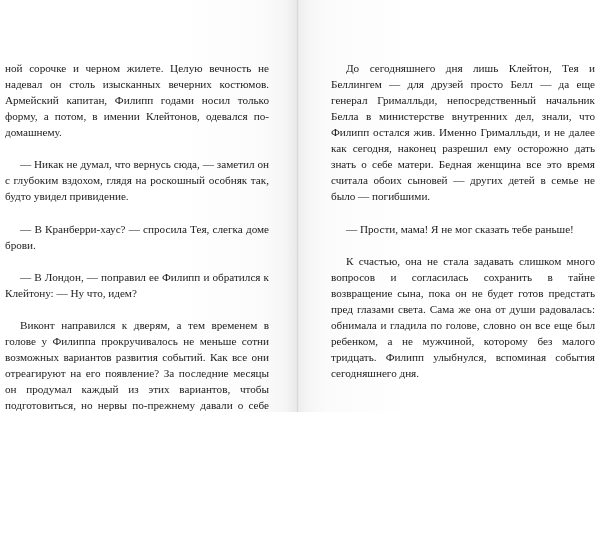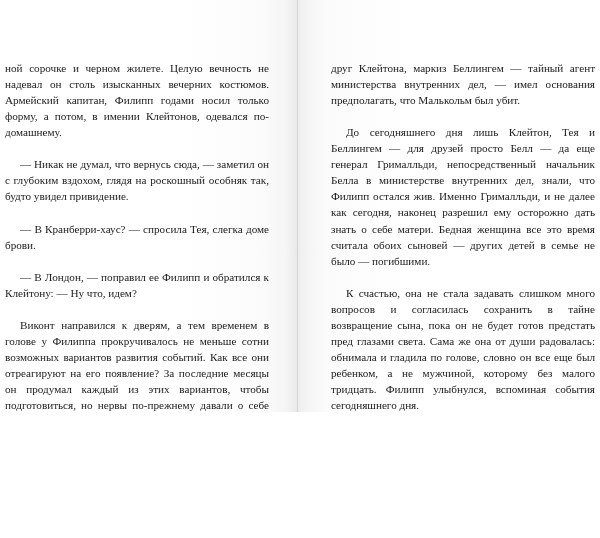--- a/index.html
+++ b/index.html
@@ -107,22 +107,22 @@
   <div class="textblock textblock-left">
     <p class="para">ной сорочке и черном жилете. Целую вечность не надевал он столь изысканных вечерних костюмов. Армейский капитан, Филипп годами носил только форму, а потом, в имении Клейтонов, одевался по-домашнему.</p>
     <p class="para indent">— Никак не думал, что вернусь сюда, — заметил он с глубоким вздохом, глядя на роскошный особняк так, будто увидел привидение.</p>
     <p class="para indent">— В Кранберри-хаус? — спросила Тея, слегка доме брови.</p>
     <p class="para indent">— В Лондон, — поправил ее Филипп и обратился к Клейтону: — Ну что, идем?</p>
     <p class="para indent">Виконт направился к дверям, а тем временем в голове у Филиппа прокручивалось не меньше сотни возможных вариантов развития событий. Как все они отреагируют на его появление? За последние месяцы он продумал каждый из этих вариантов, чтобы подготовиться, но нервы по-прежнему давали о себе знать. Нужно успокоиться! Его сегодняшний выход требовал полной собранности. Почти весь прошлый год он провел в поместье Клейтонов в Девоне, подальше от Лондона и светского общества, чтобы исцелиться физически и душевно. Сегодняшний выход планировался несколько месяцев. Пришло время вернуть себе законное место в обществе.</p>
     
   </div>
 
   <div class="textblock textblock-right">
-    <p class="para">друг Клейтона, маркиз Беллингем — тайный агент министерства внутренних дел, — имел основания предполагать, что Малькольм был убит.</p>
     <p class="para indent">До сегодняшнего дня лишь Клейтон, Тея и Беллингем — для друзей просто Белл — да еще генерал Грималльди, непосредственный начальник Белла в министерстве внутренних дел, знали, что Филипп остался жив. Именно Грималльди, и не далее как сегодня, наконец разрешил ему осторожно дать знать о себе матери. Бедная женщина все это время считала обоих сыновей — других детей в семье не было — погибшими.</p>
+    <p class="para indent">— Прости, мама! Я не мог сказать тебе раньше!</p>
     <p class="para indent">К счастью, она не стала задавать слишком много вопросов и согласилась сохранить в тайне возвращение сына, пока он не будет готов предстать пред глазами света. Сама же она от души радовалась: обнимала и гладила по голове, словно он все еще был ребенком, а не мужчиной, которому без малого тридцать. Филипп улыбнулся, вспоминая события сегодняшнего дня.</p>
     
   </div>
 
   <div class="pagenum pagenum-left">5</div>
   <div class="pagenum pagenum-right">6</div>
 
 </div>
 
 </body></html>

